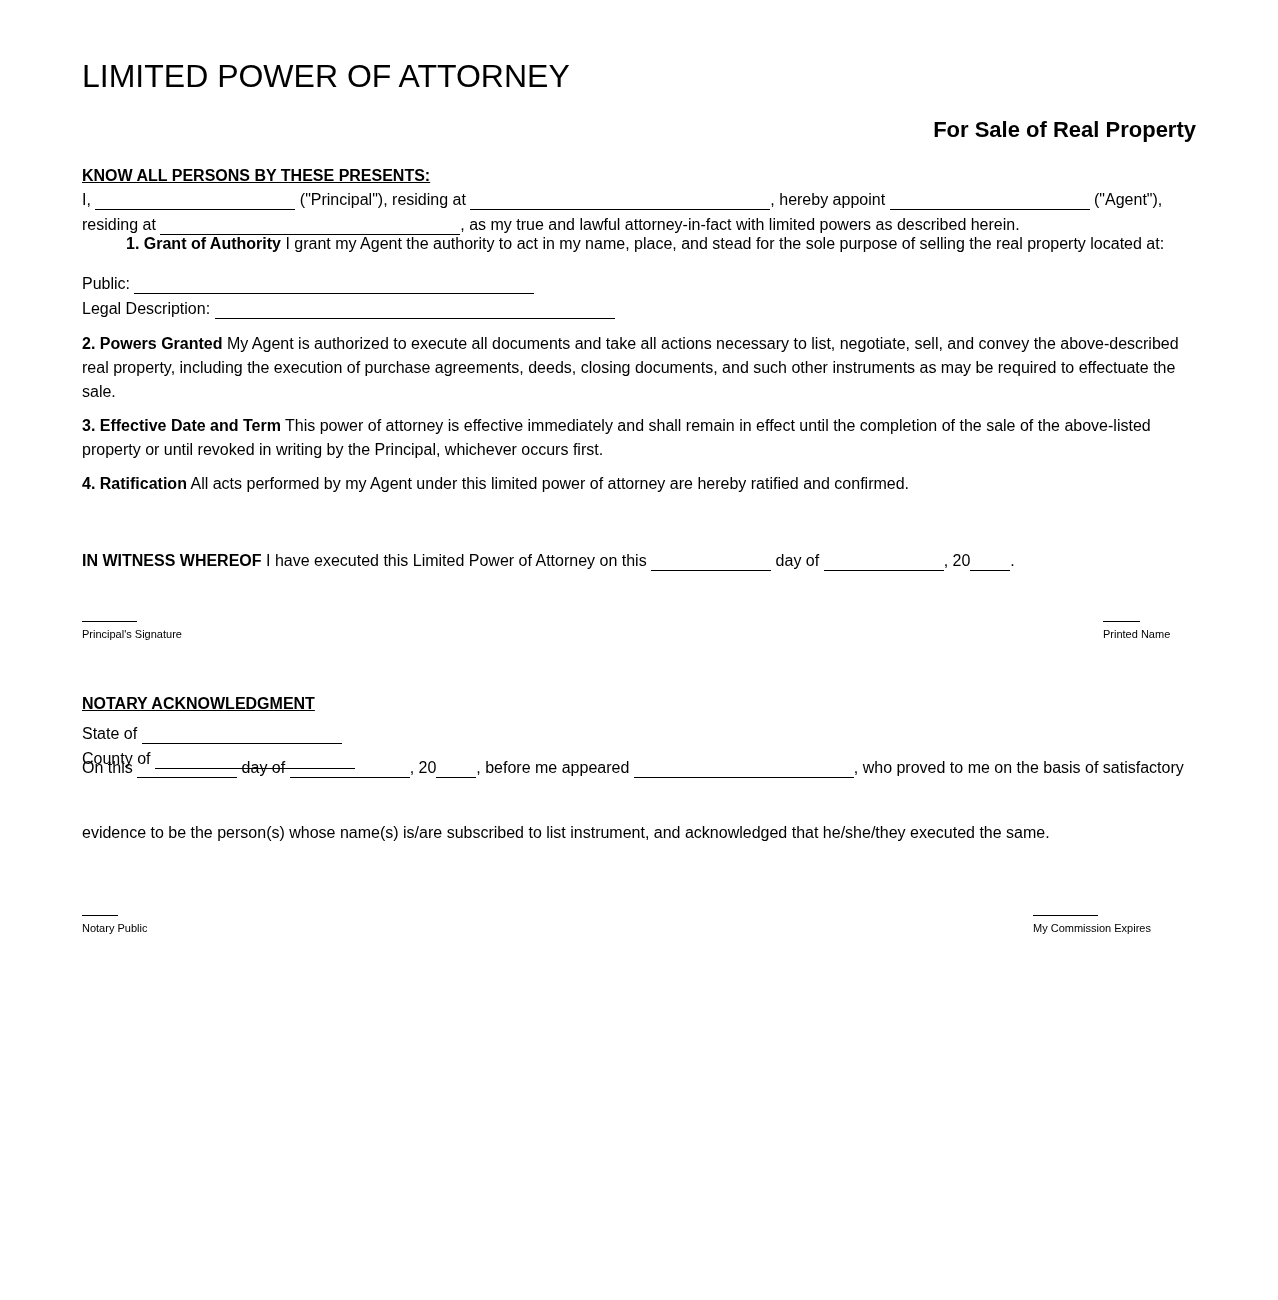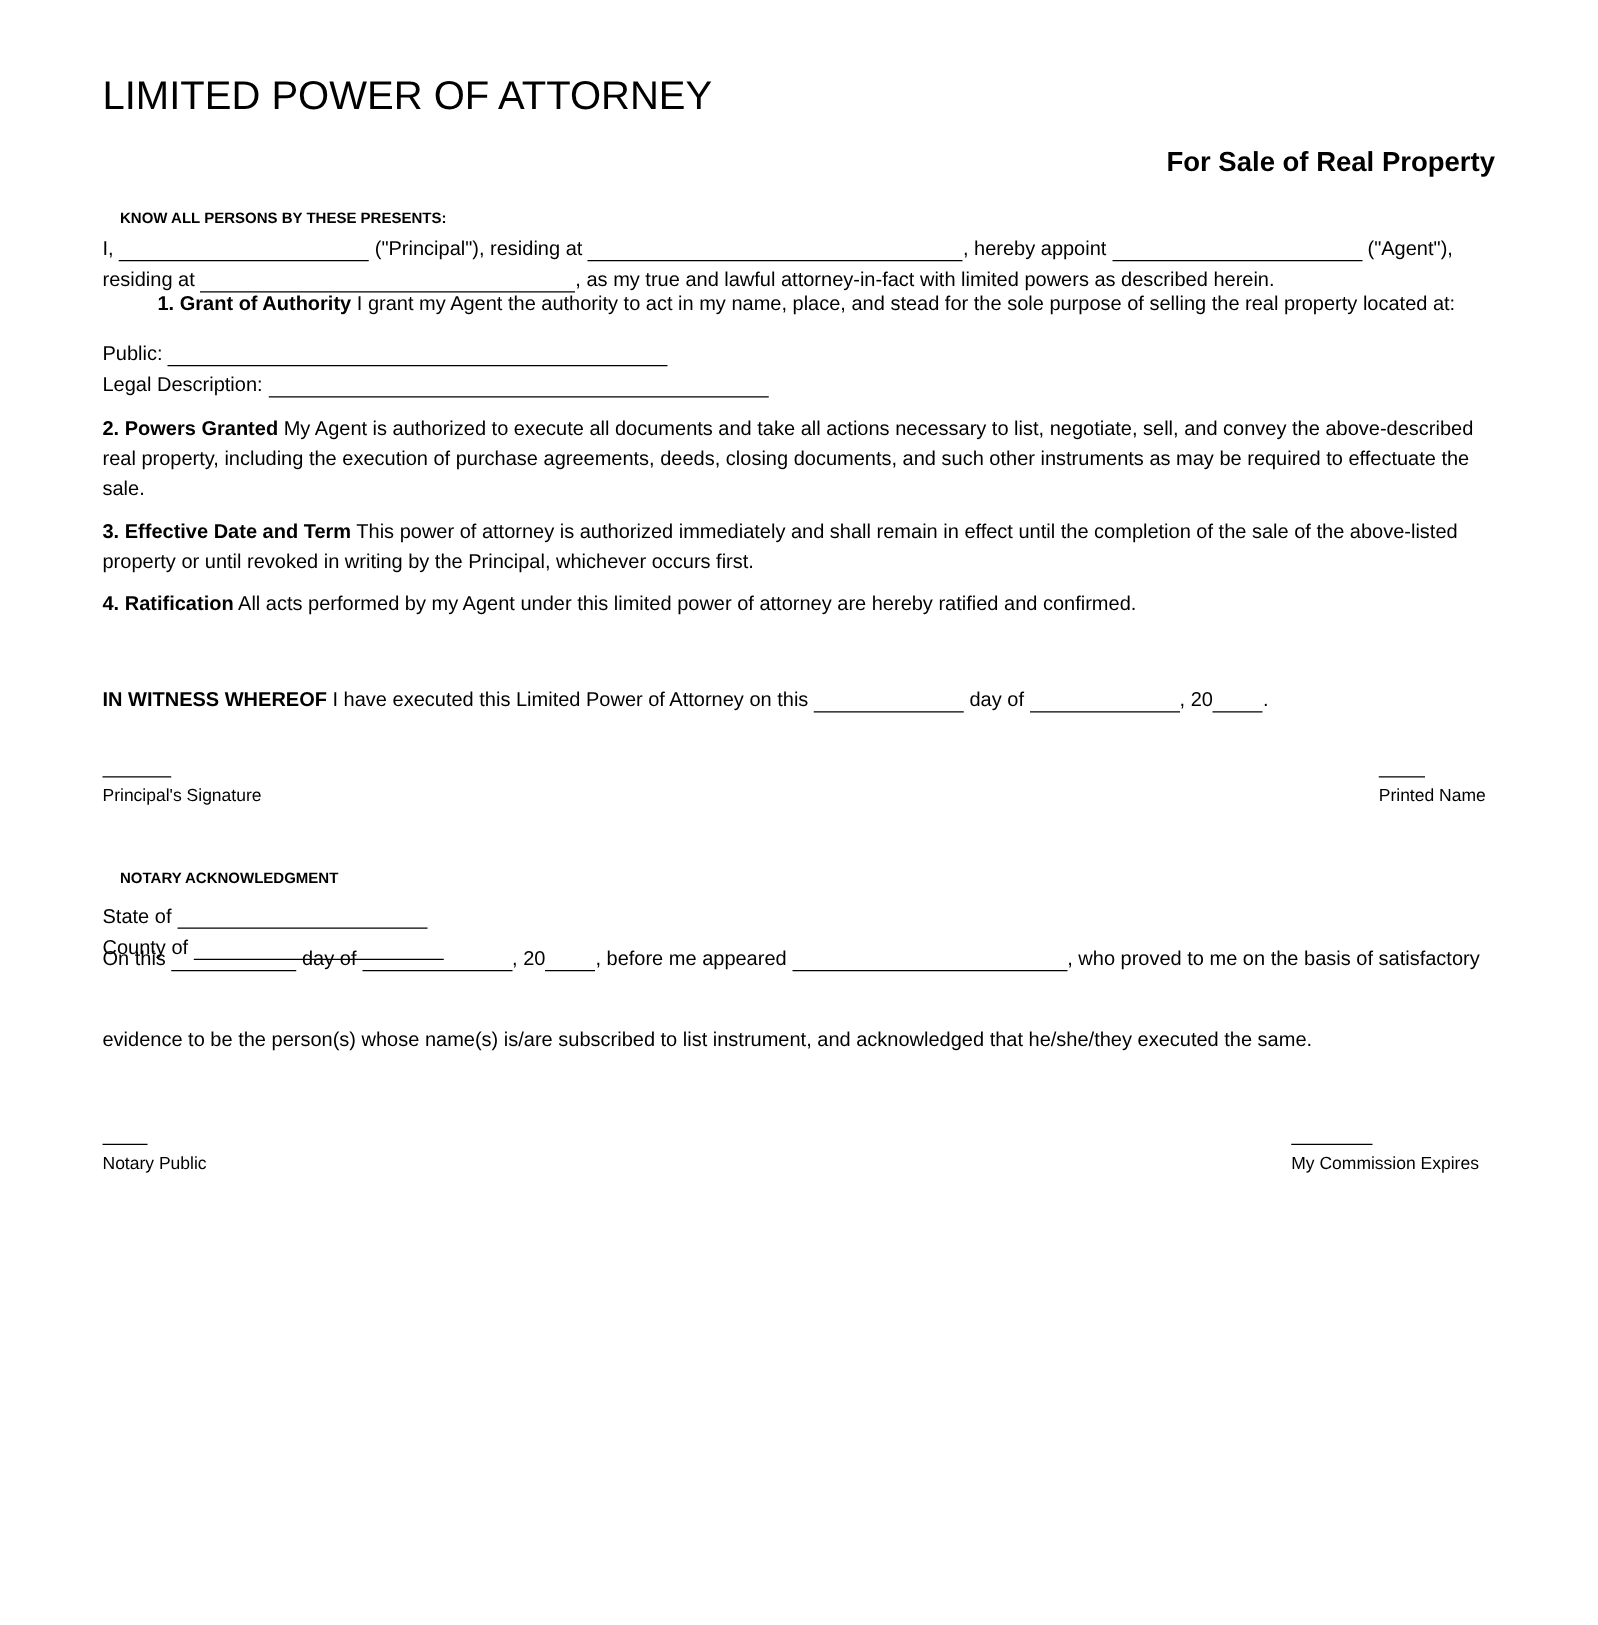--- a/index.html
+++ b/index.html
@@ -4,23 +4,23 @@
 <style>
   html, body { margin:0; padding:0; background:#fff; }
   body { width:1278px; height:1300px; position:relative; font-family:"Liberation Sans", sans-serif; color:#000; }
   .page { position:absolute; left:82px; top:0; width:1114px; }
   .title { position:absolute; left:0; width:1114px; top:58px; text-align:left; font-size:32px; font-weight:normal; margin:0; }
   .subtitle { position:absolute; left:0; width:1114px; top:117px; text-align:right; font-size:22px; margin:0; }
   .line { position:absolute; left:0; font-size:16px; line-height:24px; white-space:nowrap; }
   .para { position:absolute; left:0; width:1114px; font-size:16px; line-height:24px; }
   b { font-weight:bold; }
   .blank { display:inline-block; border-bottom:1px solid #000; height:18px; vertical-align:-5px; }
-  .sig { position:absolute; font-size:14px; }
+  .sig { position:absolute; font-size:11px; }
   .sig .rule { border-top:1px solid #000; height:0; margin-bottom:6px; }
-  .heading { position:absolute; left:14px; font-size:12px; font-weight:bold; }
+  .heading { position:absolute; left:0; font-size:16px; font-weight:bold;text-decoration:underline; }
 </style>
 </head>
 <body>
 
 <div class="page">
   <h1 class="title">LIMITED POWER OF ATTORNEY</h1>
   <h2 class="subtitle">For Sale of Real Property</h2>
 
   <div class="heading" style="top:167px;">KNOW ALL PERSONS BY THESE PRESENTS:</div>
 
@@ -46,21 +46,21 @@
   </div>
   <div class="line" style="top:297px;">
     <span>Legal Description:</span>
     <span class="blank" style="width:400px;"></span>
   </div>
 
   <div class="para" style="top:332px;">
     <b>2. Powers Granted</b><span> My Agent is authorized to execute all documents and take all actions necessary to list, negotiate, sell, and convey the above-described real property, including the execution of purchase agreements, deeds, closing documents, and such other instruments as may be required to effectuate the sale.</span>
   </div>
   <div class="para" style="top:414px;">
-    <b>3. Effective Date and Term</b><span> This power of attorney is authorized immediately and shall remain in effect until the completion of the sale of the above-listed property or until revoked in writing by the Principal, whichever occurs first.</span>
+    <b>3. Effective Date and Term</b><span> This power of attorney is effective immediately and shall remain in effect until the completion of the sale of the above-listed property or until revoked in writing by the Principal, whichever occurs first.</span>
   </div>
   <div class="para" style="top:472px;">
     <b>4. Ratification</b><span> All acts performed by my Agent under this limited power of attorney are hereby ratified and confirmed.</span>
   </div>
 
   <div class="line" style="top:506px;margin-top:43px;">
     <b>IN WITNESS WHEREOF</b><span> I have executed this Limited Power of Attorney on this</span>
     <span class="blank" style="width:120px;"></span>
     <span>day of</span>
     <span class="blank" style="width:120px;"></span><span>, 20</span><span class="blank" style="width:40px;"></span><span>.</span>

